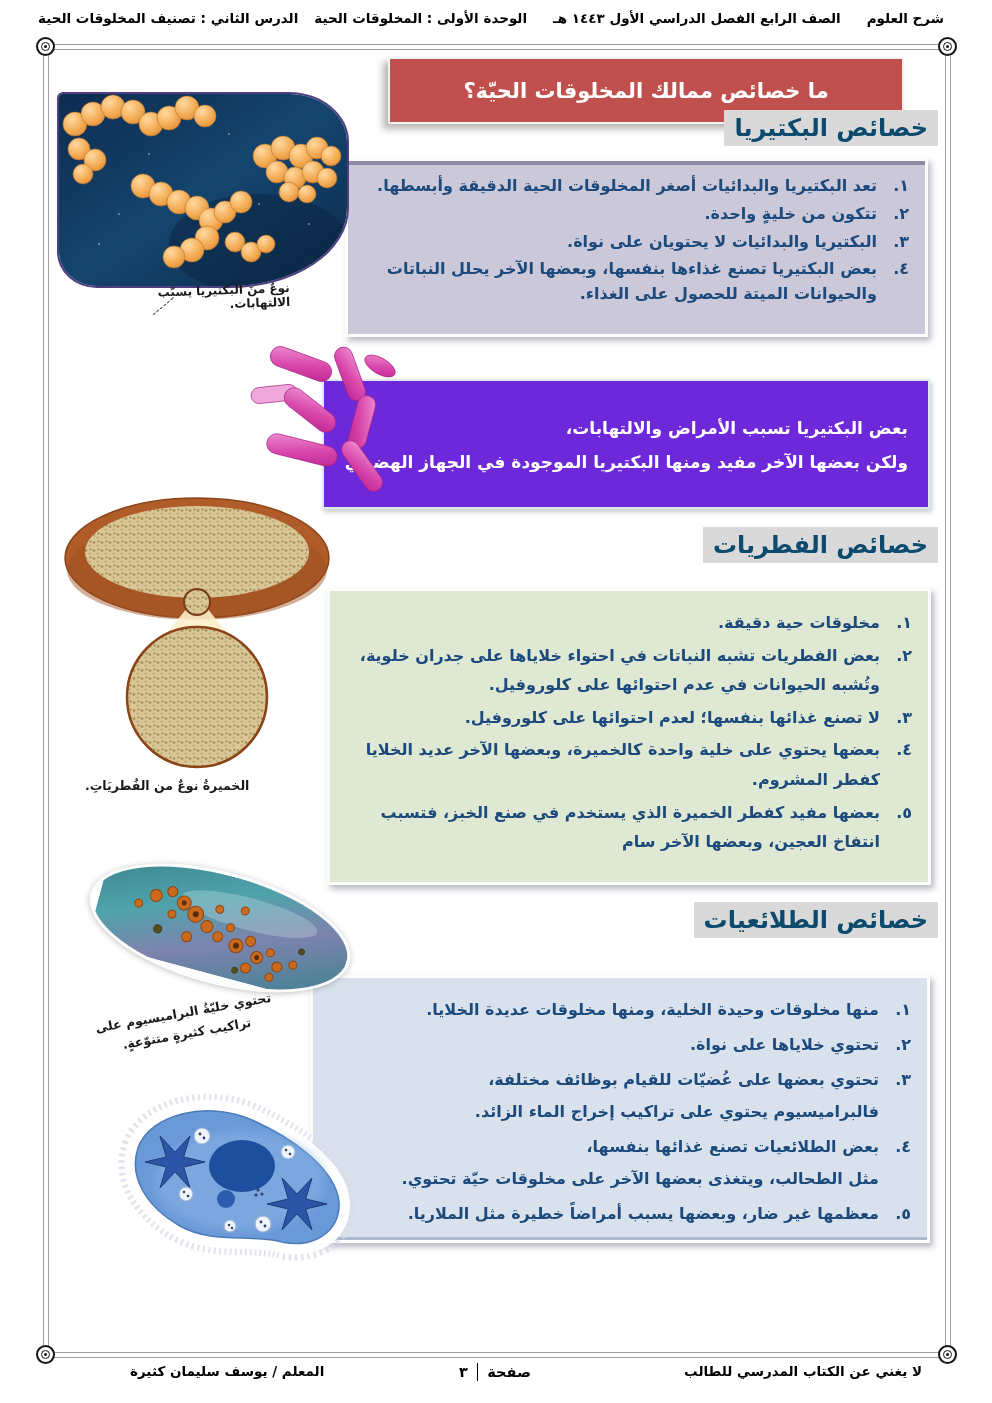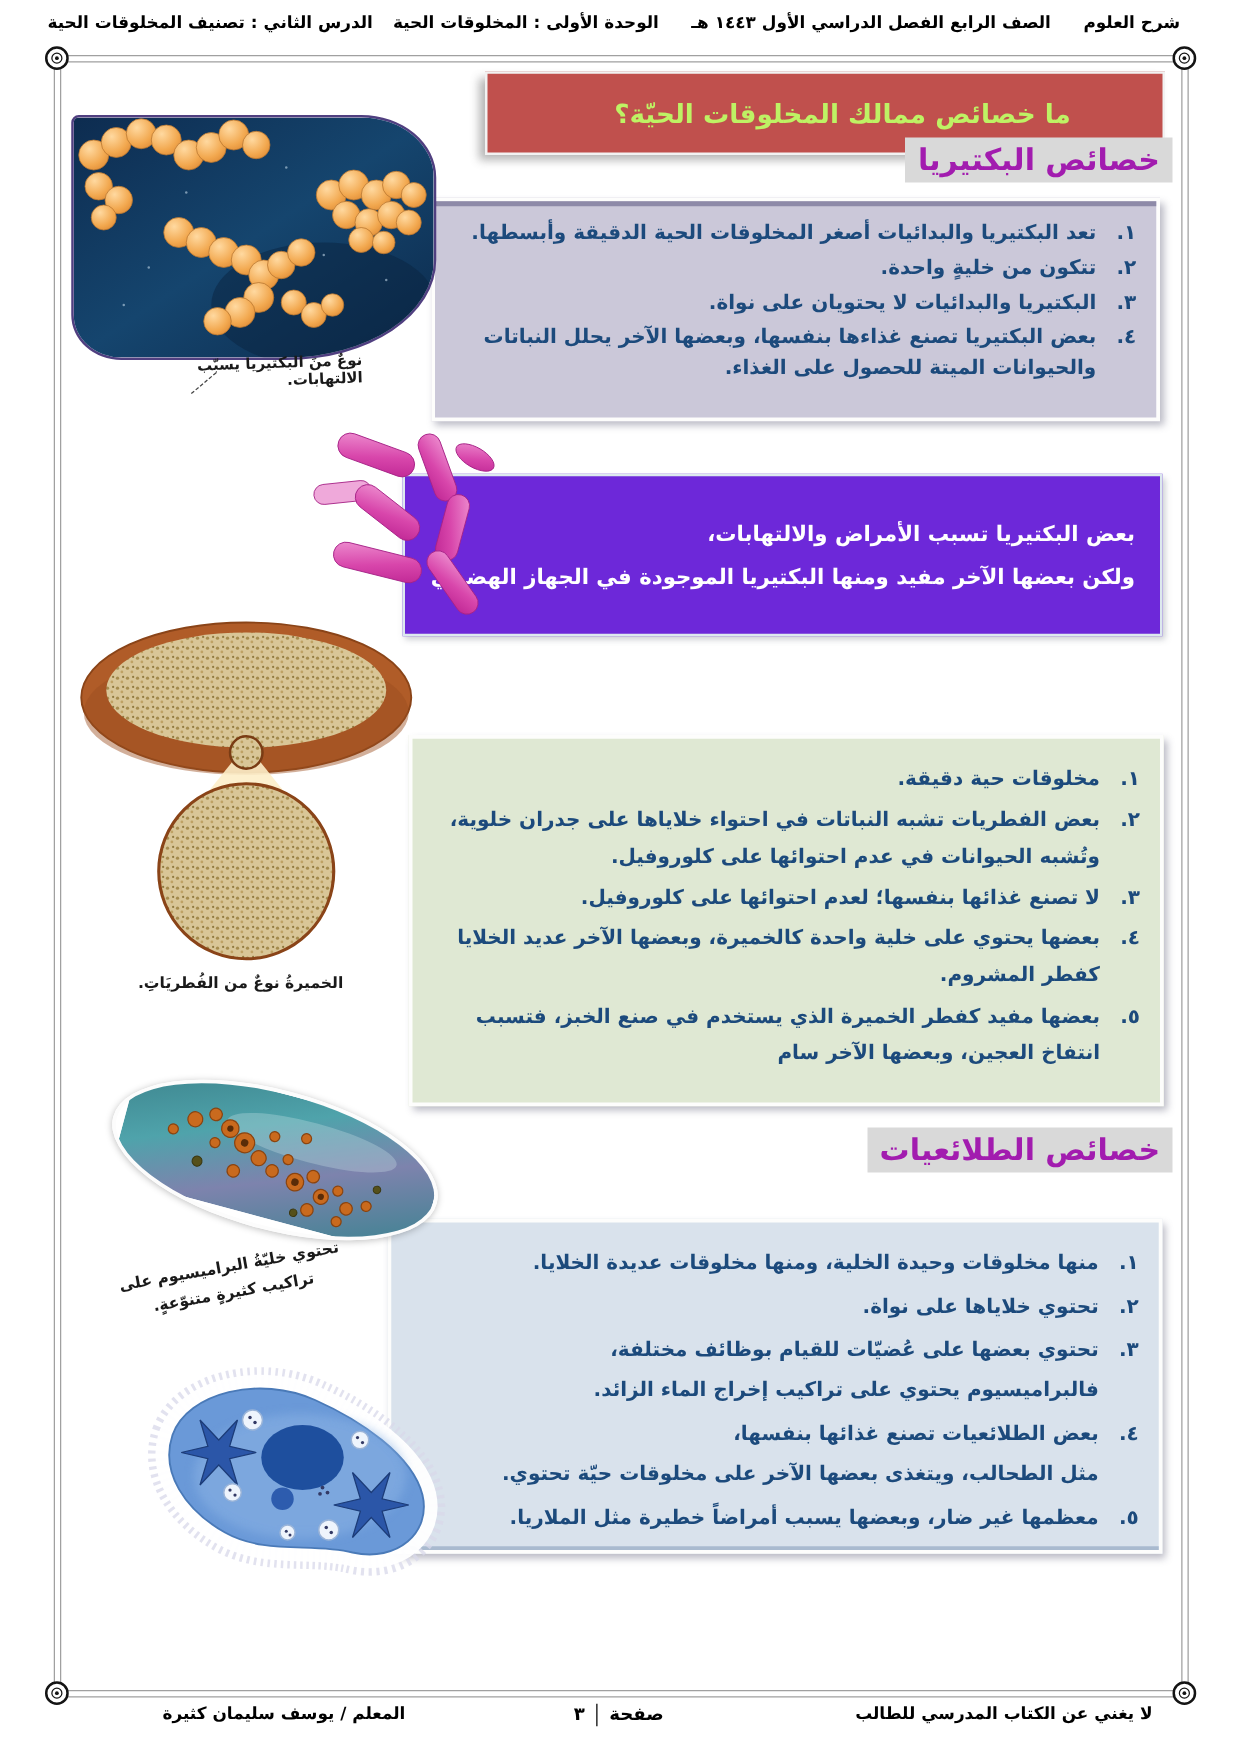--- a/index.html
+++ b/index.html
@@ -18,22 +18,22 @@
   .hdr-right{right:48px;display:flex;gap:26px;}
   .hdr-left{left:38px;}
   .ftr{position:absolute;top:1363px;font-size:13.5px;font-weight:bold;color:#000;white-space:nowrap;}
   .ftr-right{right:70px;text-align:right;}
   .ftr-left{left:130px;}
   .ftr-center{left:420px;width:150px;display:flex;justify-content:center;align-items:center;gap:9px;font-size:14.5px;}
   .ftr-center .bar{width:1.5px;height:18px;background:#000;}
   
   .title-box{position:absolute;left:388px;top:57px;width:512px;height:63px;background:#c0504d;
      border:2px solid #f2f2f2;box-shadow:-5px 5px 7px rgba(90,90,90,.45);
-     display:flex;align-items:center;justify-content:center;color:#bef264;font-size:21px;font-weight:bold;z-index:2;padding-left:28px;}
-  .sec-head{position:absolute;right:54px;background:#d9d9d9;color:#a21caf;font-size:24px;
+     display:flex;align-items:center;justify-content:center;color:#ffffff;font-size:21px;font-weight:bold;z-index:2;}
+  .sec-head{position:absolute;right:54px;background:#d9d9d9;color:#0c4a6e;font-size:24px;
      font-weight:bold;padding:4px 10px;z-index:2;}
   
   .panel{position:absolute;border:3px solid #fdfdfc;box-shadow:3px 4px 6px rgba(100,100,125,.45);
      color:#1c4a7c;font-weight:bold;font-size:16px;z-index:1;}
   .panel-bacteria{left:345px;top:158px;width:583px;height:179px;background:#cbc8d9;
      padding:13px 16px 0 10px;box-sizing:border-box;line-height:1.55;}
   .panel-bacteria::before{content:"";position:absolute;top:0;left:0;right:0;height:4px;background:#8e8aa8;}
   .panel-teal{left:322px;top:379px;width:604px;height:126px;background:#6d28d9;border:2px solid #dde9ee;
      box-shadow:2px 3px 5px rgba(100,110,120,.35);}
   .panel-teal .note{position:absolute;right:20px;top:30px;text-align:right;color:#fff;
@@ -45,21 +45,21 @@
   .panel-protists::after{content:"";position:absolute;bottom:0;left:0;right:0;height:3px;background:#a9bacf;}
   .pitem{display:flex;margin-bottom:3px;}
   .pnum{flex:0 0 32px;}
   .ptext{flex:1;white-space:pre-line;}
   
   .bact-photo{position:absolute;left:57px;top:92px;width:288px;height:192px;overflow:hidden;
      border:2px solid #503f80;border-radius:6px 60px 120px 40px / 6px 50px 80px 36px;z-index:2;}
   .caption{position:absolute;color:#1a1a1a;font-weight:bold;z-index:3;}
   .cap-bact{left:112px;top:284px;width:178px;font-size:12px;text-align:right;transform:rotate(-2deg);}
   .cap-dash{position:absolute;border-top:1.5px dashed #444;width:26px;}
-  .cap-yeast{left:85px;top:778px;width:215px;font-size:12.5px;text-align:center;}
+  .cap-yeast{left:85px;top:778px;width:215px;font-size:12.5px;text-align:left;}
   .cap-param{left:90px;top:1002px;width:190px;font-size:12.5px;text-align:center;transform:rotate(-10deg);line-height:1.7;}
   .pink-rods{position:absolute;left:246px;top:336px;width:162px;height:158px;z-index:3;}
   .yeast{position:absolute;left:60px;top:492px;width:275px;height:283px;z-index:2;}
   .param-photo{position:absolute;left:86px;top:872px;width:262px;height:106px;transform:rotate(15deg);
      border-radius:50%;overflow:hidden;border:3px solid #fcfcfc;box-shadow:0 1px 6px rgba(0,0,0,.25);z-index:2;}
   .param-photo svg{display:block;}
   .blue-param{position:absolute;left:90px;top:1086px;width:290px;height:196px;z-index:3;}
 </style>
 </head>
 <body>
@@ -210,20 +210,21 @@
     </svg>
   </div>
 
   <div class="panel panel-teal">
     <div class="note">
       <div>بعض البكتيريا تسبب الأمراض والالتهابات،</div>
       <div>ولكن بعضها الآخر مفيد ومنها البكتيريا الموجودة في الجهاز الهضمي</div>
     </div>
   </div>
 
+  <div class="sec-head" style="top:527px;">خصائص الفطريات</div>
 
   <div class="yeast">
     <svg width="275" height="283" viewBox="0 0 275 283" xmlns="http://www.w3.org/2000/svg">
       <defs>
         <pattern id="grain" width="8" height="8" patternUnits="userSpaceOnUse">
           <rect width="8" height="8" fill="#d9c697"></rect>
           <circle cx="2" cy="2.5" r="1.3" fill="#a68c4e"></circle>
           <circle cx="5.5" cy="5.5" r="1.1" fill="#bfa265"></circle>
           <circle cx="6.5" cy="1.5" r="0.9" fill="#8f793f"></circle>
         </pattern>

